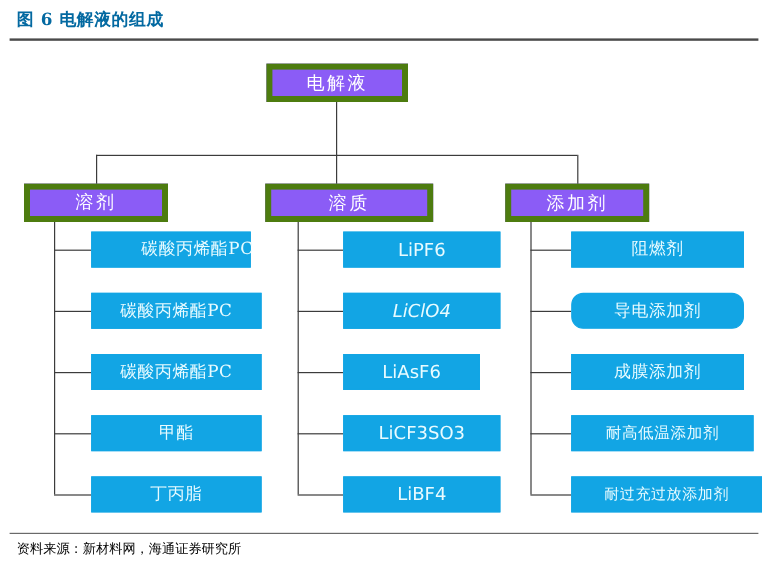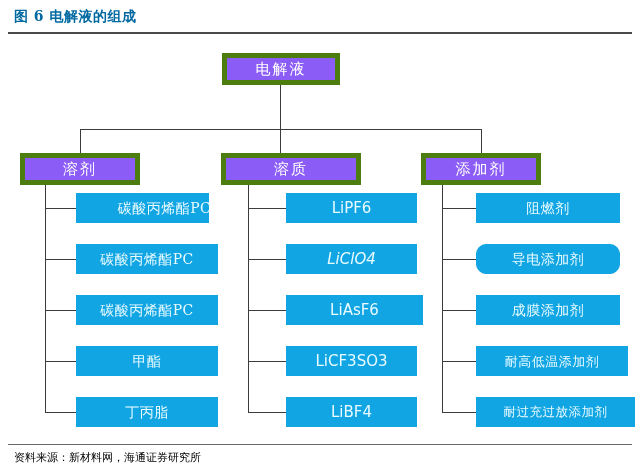--- a/index.html
+++ b/index.html
@@ -153,21 +153,21 @@
 
   <div class="conn v" style="left:248px; top:152px; width:1px; height:227px;"></div>
   <div class="conn h" style="left:248px; top:175px; width:38px; height:1px;"></div>
   <div class="conn h" style="left:248px; top:226px; width:38px; height:1px;"></div>
   <div class="conn h" style="left:248px; top:277px; width:38px; height:1px;"></div>
   <div class="conn h" style="left:248px; top:328px; width:38px; height:1px;"></div>
   <div class="conn h" style="left:248px; top:379px; width:38px; height:1px;"></div>
 
   <div class="node level-leaf latin" style="left:286px; top:160px; width:131px; height:30px;">LiPF6</div>
   <div class="node level-leaf latin" style="left:286px; top:211px; width:131px; height:30px;font-style:italic;">LiClO4</div>
-  <div class="node level-leaf latin" style="left:286px; top:262px; width:137px; height:30px;">LiAsF6</div>
+  <div class="node level-leaf latin" style="left:286px; top:262px; width:114px; height:30px;">LiAsF6</div>
   <div class="node level-leaf latin" style="left:286px; top:313px; width:131px; height:30px;">LiCF3SO3</div>
   <div class="node level-leaf latin" style="left:286px; top:364px; width:131px; height:30px;">LiBF4</div>
 
   <div class="conn v" style="left:442px; top:152px; width:1px; height:227px;"></div>
   <div class="conn h" style="left:442px; top:175px; width:34px; height:1px;"></div>
   <div class="conn h" style="left:442px; top:226px; width:34px; height:1px;"></div>
   <div class="conn h" style="left:442px; top:277px; width:34px; height:1px;"></div>
   <div class="conn h" style="left:442px; top:328px; width:34px; height:1px;"></div>
   <div class="conn h" style="left:442px; top:379px; width:34px; height:1px;"></div>
 

